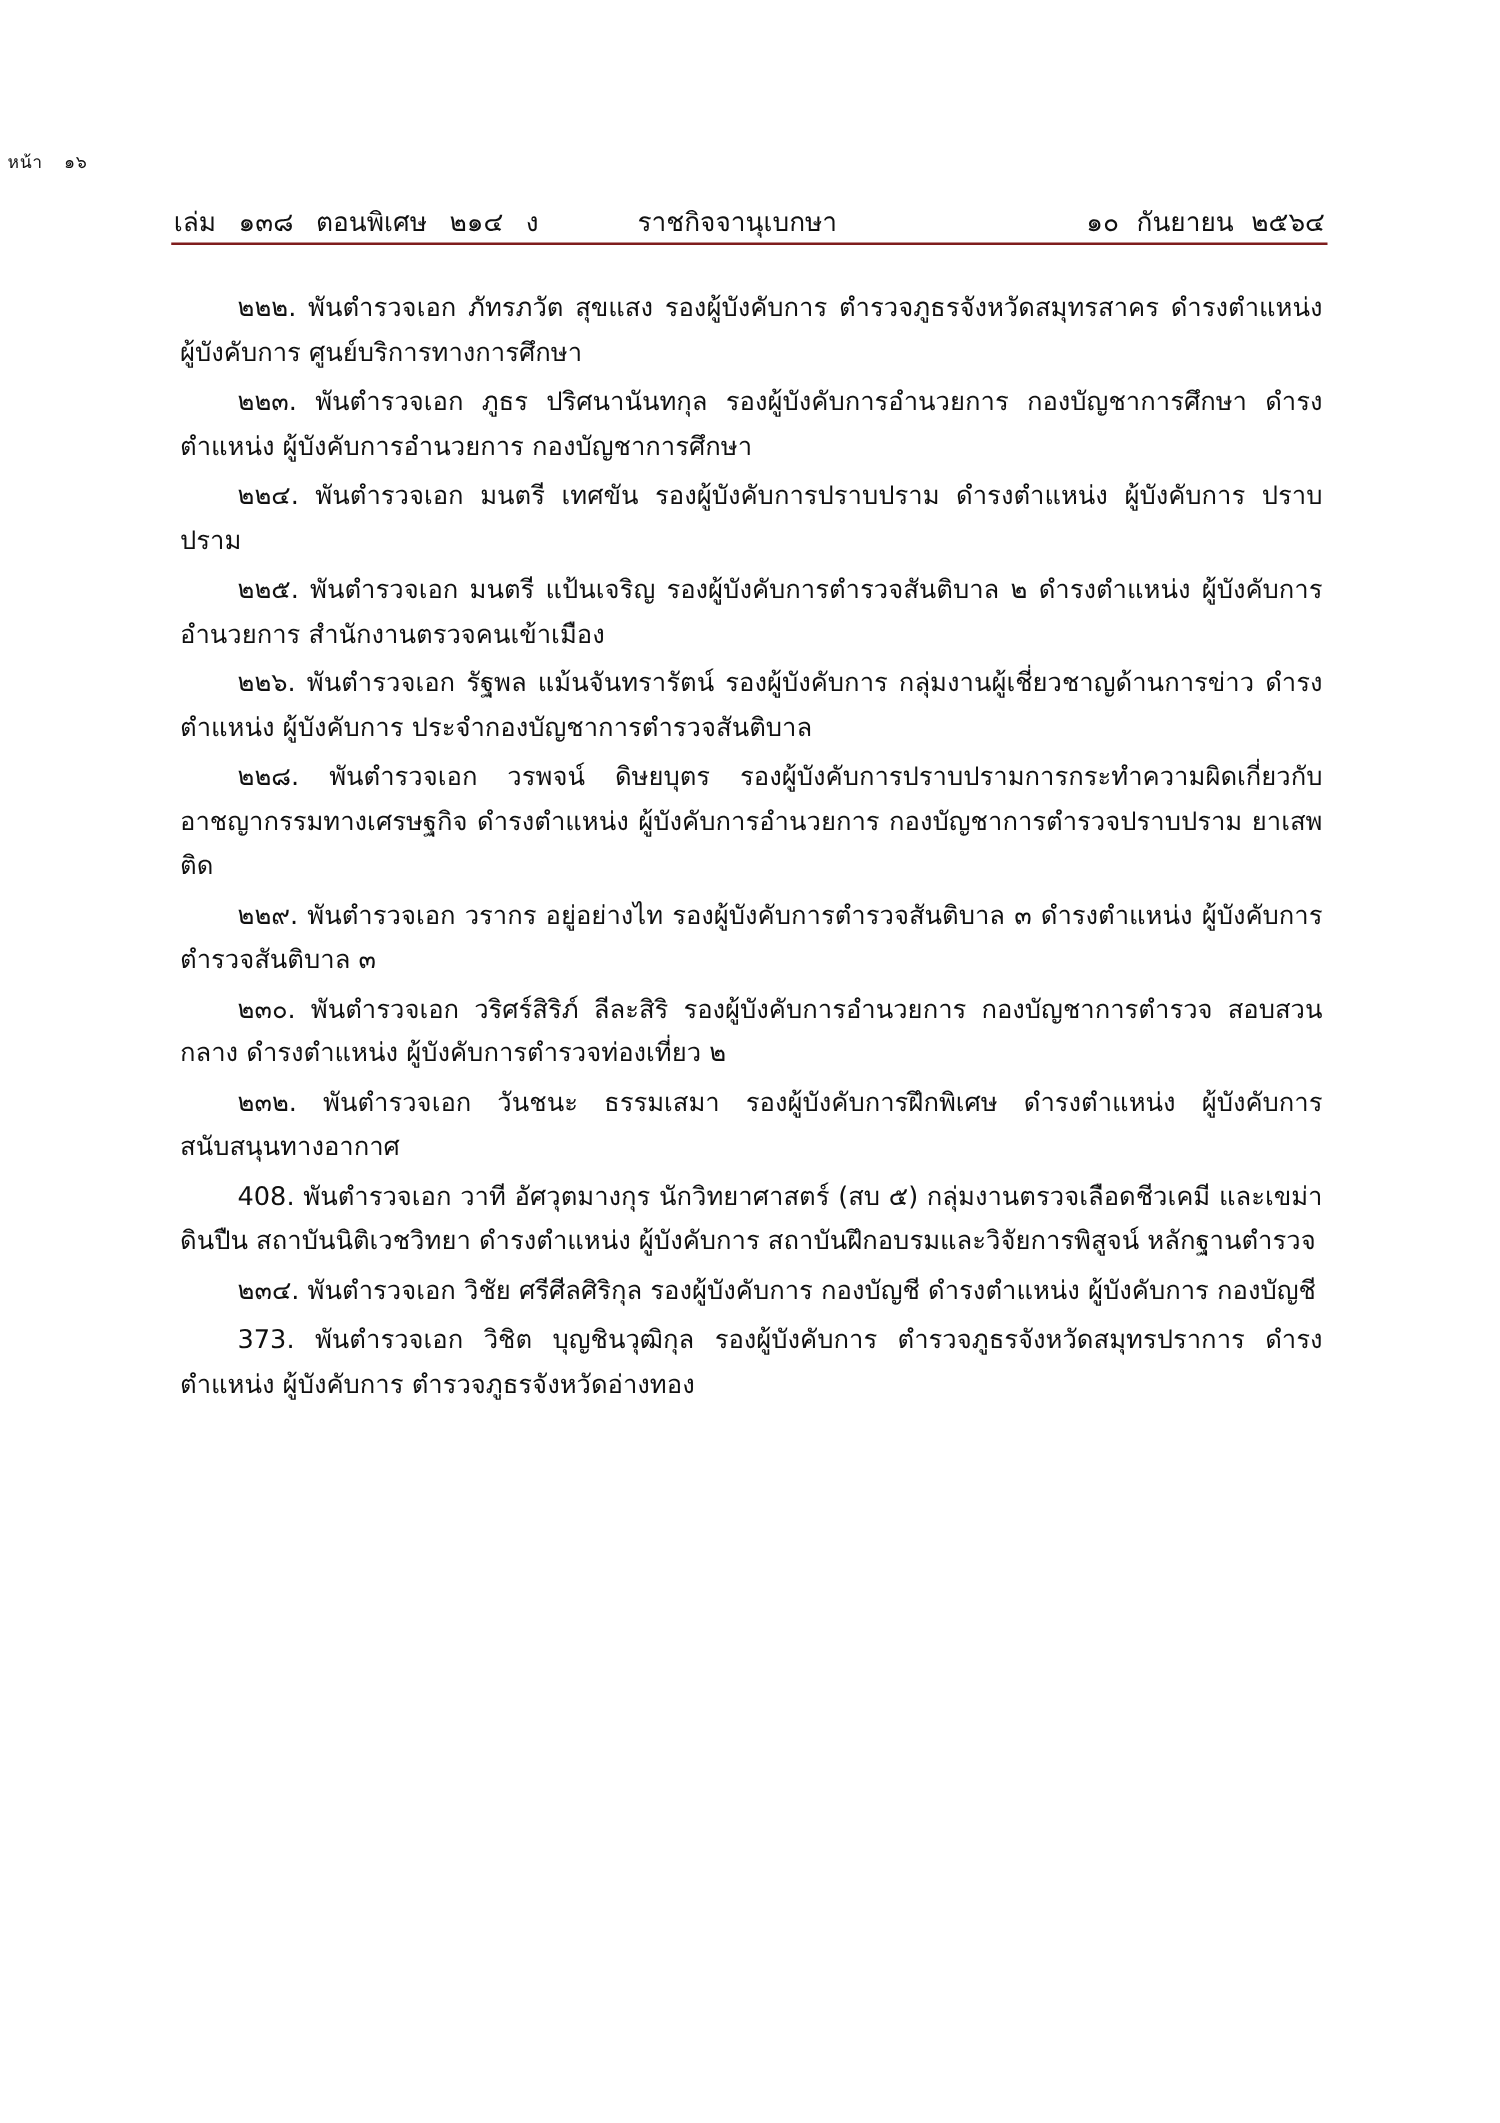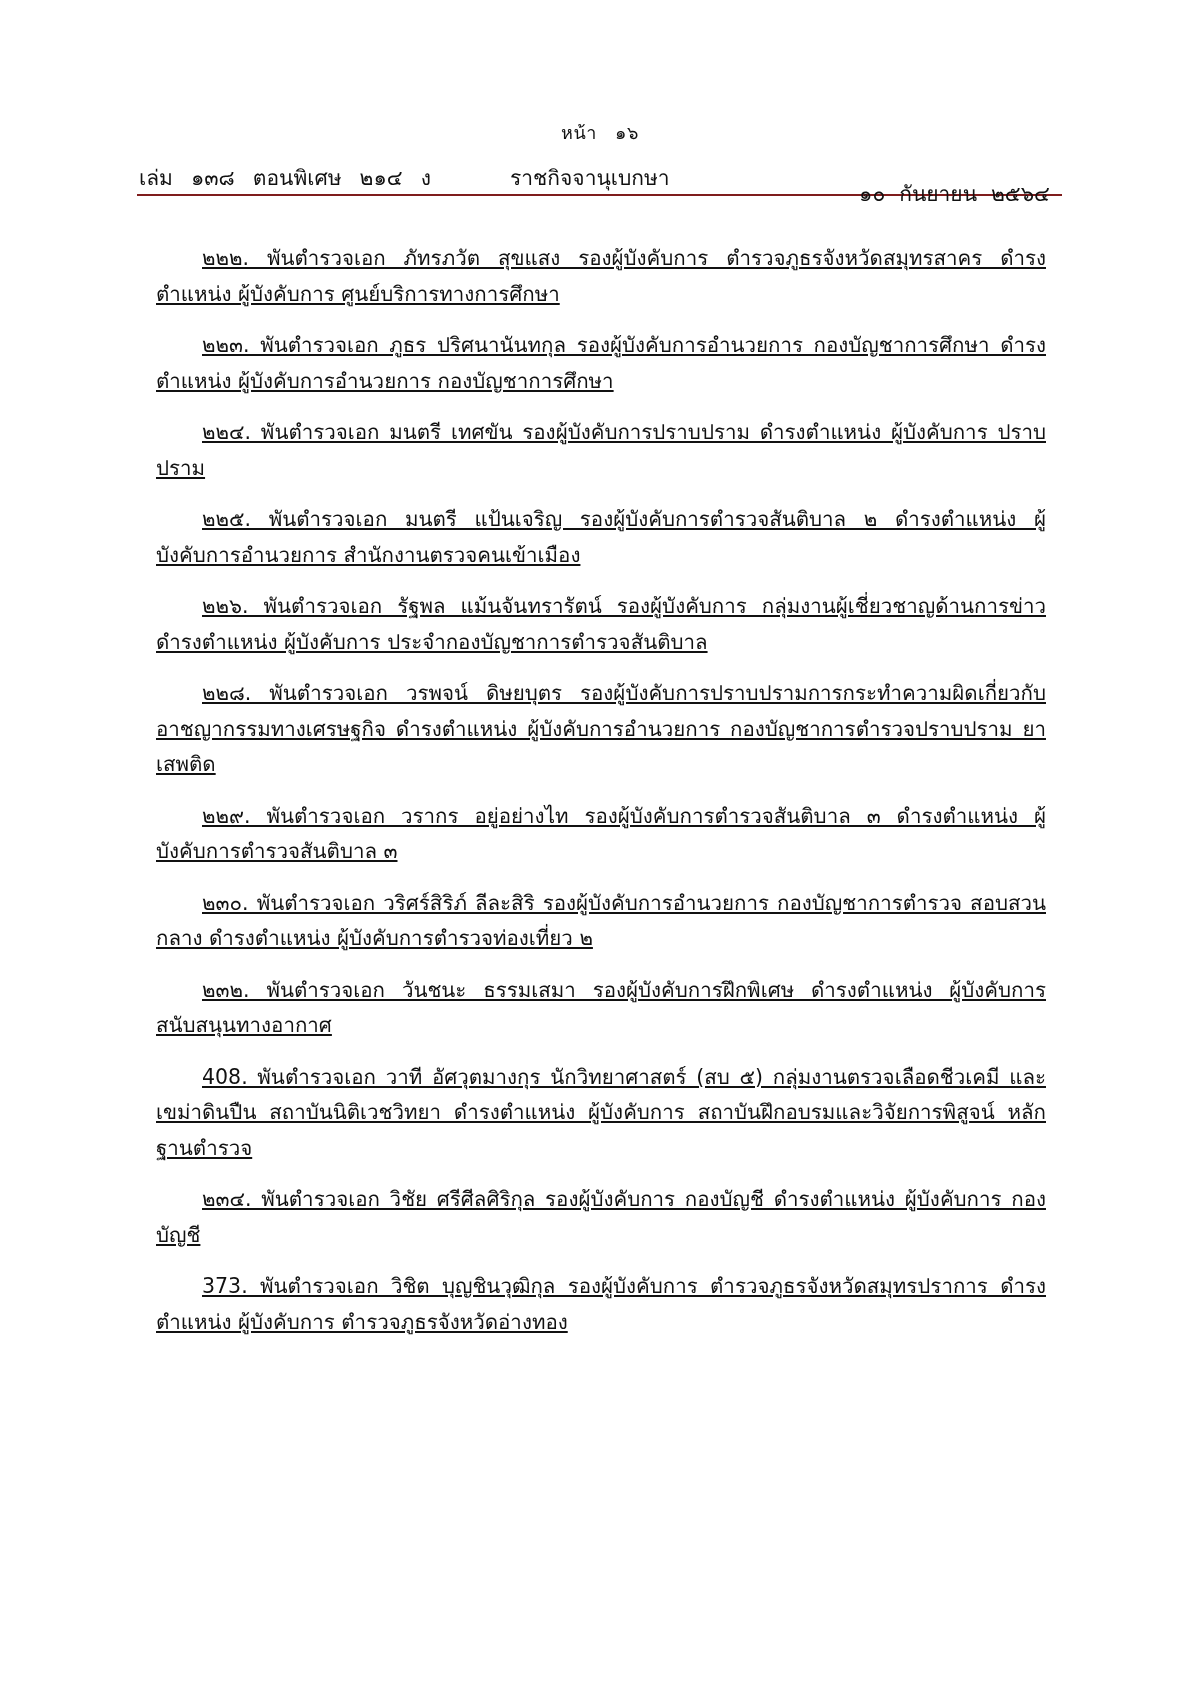--- a/index.html
+++ b/index.html
@@ -9,58 +9,57 @@
     position: relative;
     font-family: "DejaVu Sans", sans-serif;
     color: #111111;
     overflow: hidden;
   }
   .page-number {
     position: absolute;
     top: 118px;
     left: 0;
     width: 1200px;
-    text-align: center;
-    font-size: 18px;
+    text-align: left;
+    font-size: 14px;
     letter-spacing: 0.5px;
   }
   .page-number span { margin: 0 6px; }
   .running-header {
     position: absolute;
     top: 158px;
     left: 137px;
     width: 925px;
     height: 36px;
     border-bottom: 2px solid #7f1d1d;
     font-size: 21px;
   }
   .running-header .left {
     position: absolute; left: 2px; top: 3px; white-space: nowrap;
   }
   .running-header .left span { margin-right: 18px; }
   .running-header .center {
     position: absolute; left: 373px; top: 3px; white-space: nowrap;
   }
   .running-header .right {
-    position: absolute; right: 12px; top: 3px; white-space: nowrap; margin-top: 16px;
+    position: absolute; right: 2px; top: 3px; white-space: nowrap;
   }
   .running-header .right span { margin-left: 14px; }
   .body-text {
     position: absolute;
     top: 225px;
     left: 140px;
     width: 922px;
     font-size: 20.5px;
     line-height: 35.5px;
     text-align: justify;
   }
   .entry {
-    margin: 16px;
+    margin: 4px;
     text-indent: 46px;
-    text-decoration: underline;
   }
 </style>
 </head>
 <body>
 
 <div class="page-number">
   <span>หน้า</span>
   <span>๑๖</span>
 </div>
 

